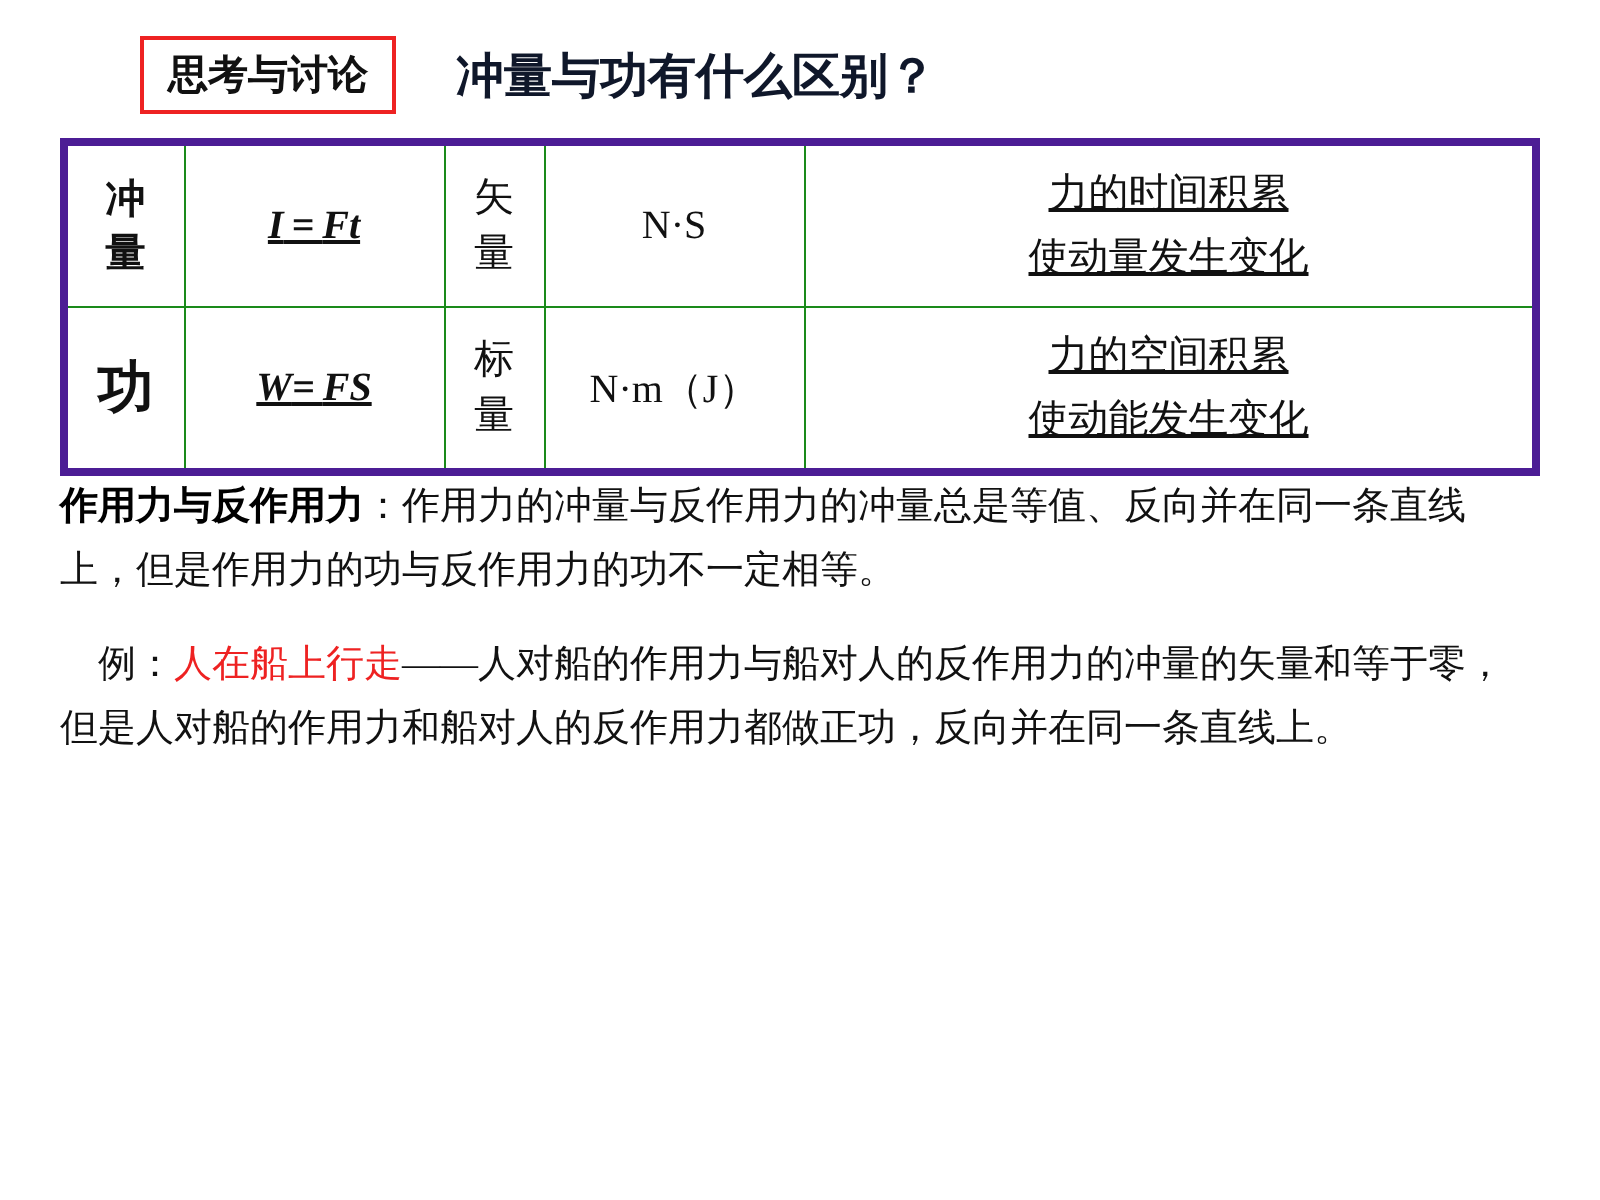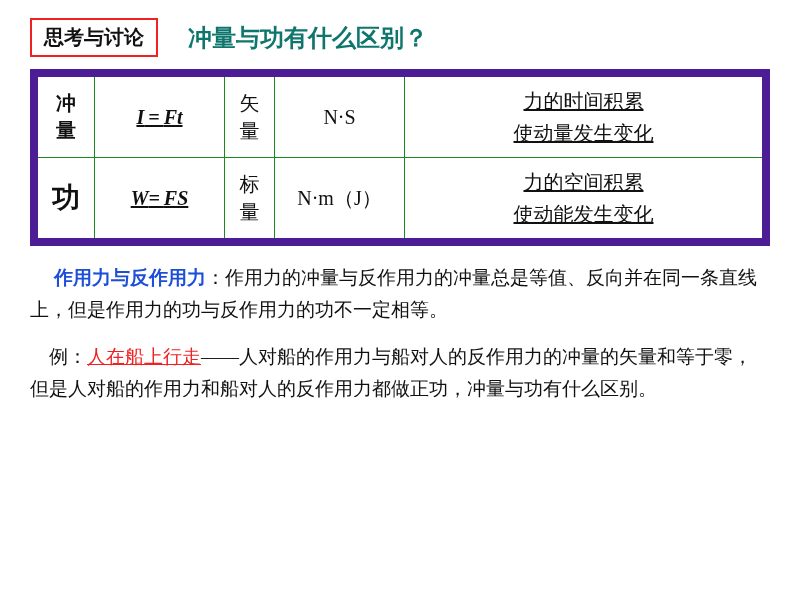--- a/index.html
+++ b/index.html
@@ -11,41 +11,42 @@
       overflow: hidden;
       padding: 18px 30px;
     }
 
     
     .header-section {
       display: flex;
       align-items: center;
       margin-bottom: 12px;
       gap: 30px;
+      margin-left: 40px;
     }
     .think-box {
       border: 2px solid #e22;
       padding: 4px 12px;
       font-size: 20px;
       font-weight: bold;
       color: #111;
       white-space: nowrap;
     }
     .main-question {
       font-size: 24px;
       font-weight: bold;
-      color: #0f766e;
+      color: #0f172a;
     }
 
     
     .comparison-table {
       border-collapse: collapse;
       width: 100%;
-      border: 8px solid #4c1d95;
-      margin-bottom: 16px;
+      border: 4px solid #4c1d95;
+      margin-bottom: 0;
     }
     .comparison-table td {
       border: 1.5px solid #1a8a1a;
       padding: 8px 14px;
       text-align: center;
       font-size: 20px;
       color: #111;
       vertical-align: middle;
     }
     .col-name {
@@ -85,36 +86,34 @@
     }
 
     
     .body-section {
       margin-bottom: 14px;
       font-size: 19px;
       line-height: 1.7;
       color: #111;
     }
     .blue-bold {
-      color: #1d4ed8;
+      color: #000000;
       font-weight: bold;
-      margin-left: 24px;
     }
     .example-section {
       font-size: 19px;
       line-height: 1.7;
       color: #111;
     }
     .example-label {
       color: #111;
       font-weight: normal;
     }
     .underline-red {
       color: #e22;
-      text-decoration: underline;
     }
   </style>
 </head>
 <body>
 
 <div class="header-section">
   <div class="think-box">思考与讨论</div>
   <div class="main-question">冲量与功有什么区别？</div>
 </div>
 
@@ -135,14 +134,14 @@
       <td class="col-desc">力的空间积累<br>使动能发生变化</td>
     </tr>
   </tbody>
 </table>
 
 <div class="body-section">
   <span class="blue-bold">作用力与反作用力</span><span>：作用力的冲量与反作用力的冲量总是等值、反向并在同一条直线上，但是作用力的功与反作用力的功不一定相等。</span>
 </div>
 
 <div class="example-section">
-  <span class="example-label">　例：</span><span class="underline-red">人在船上行走</span><span>——人对船的作用力与船对人的反作用力的冲量的矢量和等于零，但是人对船的作用力和船对人的反作用力都做正功，冲量与功有什么区别。</span>
+  <span class="example-label">　例：</span><span class="underline-red">人在船上行走</span><span>——人对船的作用力与船对人的反作用力的冲量的矢量和等于零，但是人对船的作用力和船对人的反作用力都做正功，反向并在同一条直线上。</span>
 </div>
 
 </body></html>

